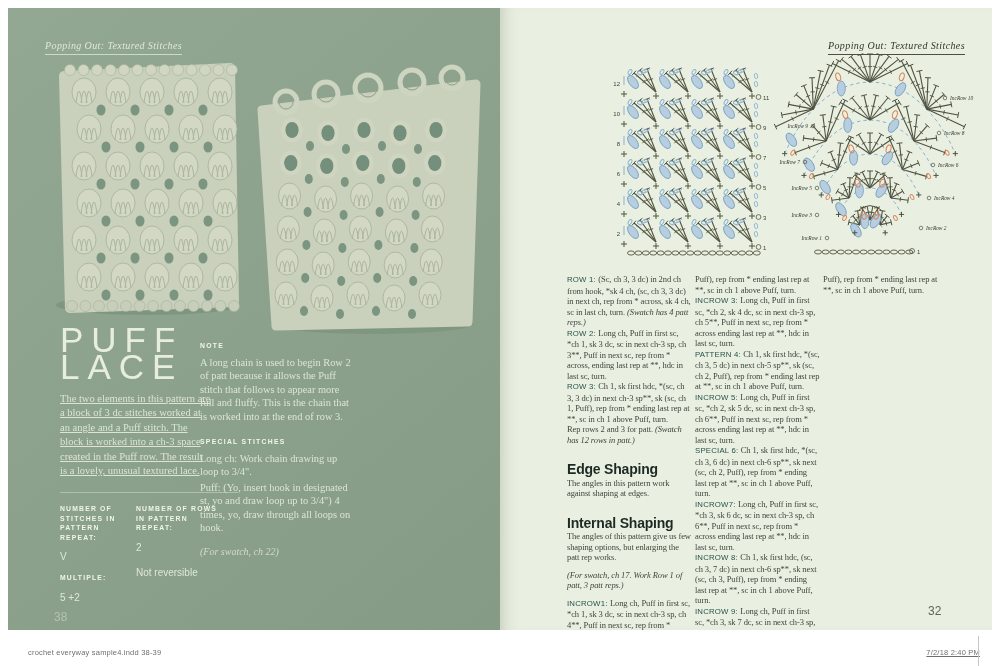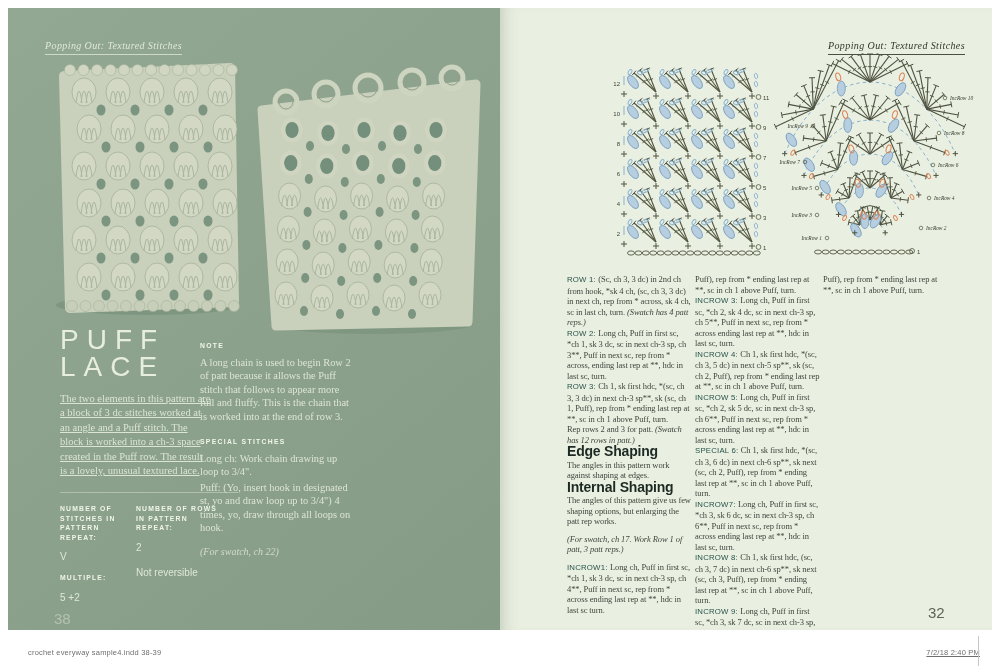--- a/index.html
+++ b/index.html
@@ -6,47 +6,47 @@
     font-family:"Liberation Sans",sans-serif;}
   .spread{position:absolute;left:8px;top:8px;width:984px;height:622px;display:flex;}
   .page{position:relative;overflow:hidden;padding-left:8px;}
   .page.left{width:492px;background:linear-gradient(140deg,#92a893 0%,#8ba18c 55%,#859b86 100%);}
   .page.right{width:492px;background:#eaf0e1;box-shadow:inset 14px 0 18px -14px rgba(60,80,60,.30);}
   .runhead{position:absolute;top:32px;font:italic 10px "Liberation Serif",serif;letter-spacing:.4px;
     padding-bottom:3px;white-space:nowrap;}
   .runhead.l{left:37px;color:#dfe9d8;border-bottom:1px solid rgba(226,235,220,.75);}
   .runhead.r{right:27px;color:#33372f;border-bottom:1px solid #4b4f45;}
   .photo-svg,.chart-svg{position:absolute;left:0;top:0;width:492px;height:622px;}
-  .lace-title{position:absolute;left:52px;top:318px;color:#e7eedd;font-size:28px;line-height:27px;
+  .lace-title{position:absolute;left:52px;top:318px;color:#e7eedd;font-size:35px;line-height:27px;
     letter-spacing:8px;font-weight:300;}
   .lace-intro{position:absolute;left:52px;top:384px;width:152px;color:#dce5d3;
     font:10.5px/14.4px "Liberation Serif",serif;text-decoration:underline;}
   .rule{position:absolute;left:52px;top:484px;width:178px;border-top:1px solid #b7c5b0;opacity:.85;}
   .stats{position:absolute;left:52px;top:496px;display:flex;gap:14px;}
   .stats .colA{width:62px;}.stats .colB{width:90px;}
   .stat-label{font-size:6.8px;font-weight:bold;letter-spacing:1.2px;line-height:9.6px;color:#f0f5e9;}
   .stat-value{margin-top:9px;font-size:10px;color:#dfe8d5;}
   .stat-label.mt{margin-top:11px;}
   .note-col{position:absolute;left:192px;top:334px;width:156px;color:#dce5d3;}
   .mini-head{font-size:6.8px;font-weight:bold;letter-spacing:1.3px;color:#f1f6ea;margin:0 0 7px 0;}
   .note-col p{margin:0 0 2px 0;font:10.4px/13.4px "Liberation Serif",serif;}
   .note-col .gap{height:13px;}
   .swatch-note{font:italic 10px/13px "Liberation Serif",serif;color:#d2dcc8;margin-top:11px;}
-  .pnum{position:absolute;font-size:15px;text-align:right;}
+  .pnum{position:absolute;font-size:12px;text-align:right;}
   .pnum.l{left:46px;top:602px;color:#b4c3ad;}
   .pnum.r{left:428px;top:596px;color:#5d6458;}
   .col{position:absolute;top:266px;width:125px;color:#3c453e;
     font:8.5px/10.5px "Liberation Serif",serif;letter-spacing:-.1px;}
   .col.c1{left:67px;} .col.c2{left:195px;} .col.c3{left:323px;}
   .col p.instr{margin:0;}
   .col p.note{margin:7px 0;font-style:italic;}
   .col i{font-style:italic;}
   .col b.rowlab{font-family:"Liberation Sans",sans-serif;font-weight:normal;font-size:7.8px;
     color:#27524a;letter-spacing:.2px;}
-  .col h3.shape-heading{margin:1px 0 3px 0;font-family:"Liberation Sans",sans-serif;
+  .col h3.shape-heading{margin:19px 0 3px 0;font-family:"Liberation Sans",sans-serif;
     font-size:14px;letter-spacing:-.2px;color:#1d2a24;}
   .footer{position:absolute;left:0;top:630px;width:1000px;height:34px;background:#fff;}
   .footer .ftext{position:absolute;top:18px;font-size:7.5px;color:#6f6f6f;letter-spacing:.2px;}
   .footer .fl{left:28px;} .footer .fr{right:20px;text-decoration:underline;}
   .cropmark{position:absolute;left:978px;top:6px;width:1px;height:30px;background:#c6c6c6;}
 </style>
 </head>
 <body>
 
 <div class="spread">
@@ -1218,21 +1218,21 @@
         <h3 class="shape-heading">Edge Shaping</h3>
         <p class="instr">The angles in this pattern work against shaping at edges.</p>
         <h3 class="shape-heading">Internal Shaping</h3>
         <p class="instr">The angles of this pattern give us few shaping options, but enlarging the patt rep works.</p>
         <p class="instr note"><i>(For swatch, ch 17. Work Row 1 of patt, 3 patt reps.)</i></p>
         <p class="instr"><b class="rowlab">INCROW1: </b>Long ch, Puff in first sc, *ch 1, sk 3 dc, sc in next ch-3 sp, ch 4**, Puff in next sc, rep from * across ending last rep at **, hdc in last sc turn.</p>
       </div>
     <div class="col c2">
         <p class="instr">Puff), rep from * ending last rep at **, sc in ch 1 above Puff, turn.</p>
         <p class="instr"><b class="rowlab">INCROW 3: </b>Long ch, Puff in first sc, *ch 2, sk 4 dc, sc in next ch-3 sp, ch 5**, Puff in next sc, rep from * across ending last rep at **, hdc in last sc, turn.</p>
-        <p class="instr"><b class="rowlab">INCROW 4: </b>Ch 1, sk first hdc, *(sc, ch 3, 5 dc) in next ch-5 sp**, sk (sc, ch 2, Puff), rep from * ending last rep at **, sc in ch 1 above Puff, turn.</p>
+        <p class="instr"><b class="rowlab">PATTERN 4: </b>Ch 1, sk first hdc, *(sc, ch 3, 5 dc) in next ch-5 sp**, sk (sc, ch 2, Puff), rep from * ending last rep at **, sc in ch 1 above Puff, turn.</p>
         <p class="instr"><b class="rowlab">INCROW 5: </b>Long ch, Puff in first sc, *ch 2, sk 5 dc, sc in next ch-3 sp, ch 6**, Puff in next sc, rep from * across ending last rep at **, hdc in last sc, turn.</p>
         <p class="instr"><b class="rowlab">SPECIAL 6: </b>Ch 1, sk first hdc, *(sc, ch 3, 6 dc) in next ch-6 sp**, sk next (sc, ch 2, Puff), rep from * ending last rep at **, sc in ch 1 above Puff, turn.</p>
         <p class="instr"><b class="rowlab">INCROW7: </b>Long ch, Puff in first sc, *ch 3, sk 6 dc, sc in next ch-3 sp, ch 6**, Puff in next sc, rep from * across ending last rep at **, hdc in last sc, turn.</p>
         <p class="instr"><b class="rowlab">INCROW 8: </b>Ch 1, sk first hdc, (sc, ch 3, 7 dc) in next ch-6 sp**, sk next (sc, ch 3, Puff), rep from * ending last rep at **, sc in ch 1 above Puff, turn.</p>
         <p class="instr"><b class="rowlab">INCROW 9: </b>Long ch, Puff in first sc, *ch 3, sk 7 dc, sc in next ch-3 sp, ch 7**, Puff in next sc, rep from * across ending last rep at **, hdc in last sc, turn.</p>
       </div>
     <div class="col c3">
         <p class="instr">Puff), rep from * ending last rep at **, sc in ch 1 above Puff, turn.</p>
       </div>
     <div class="pnum r">32</div>

